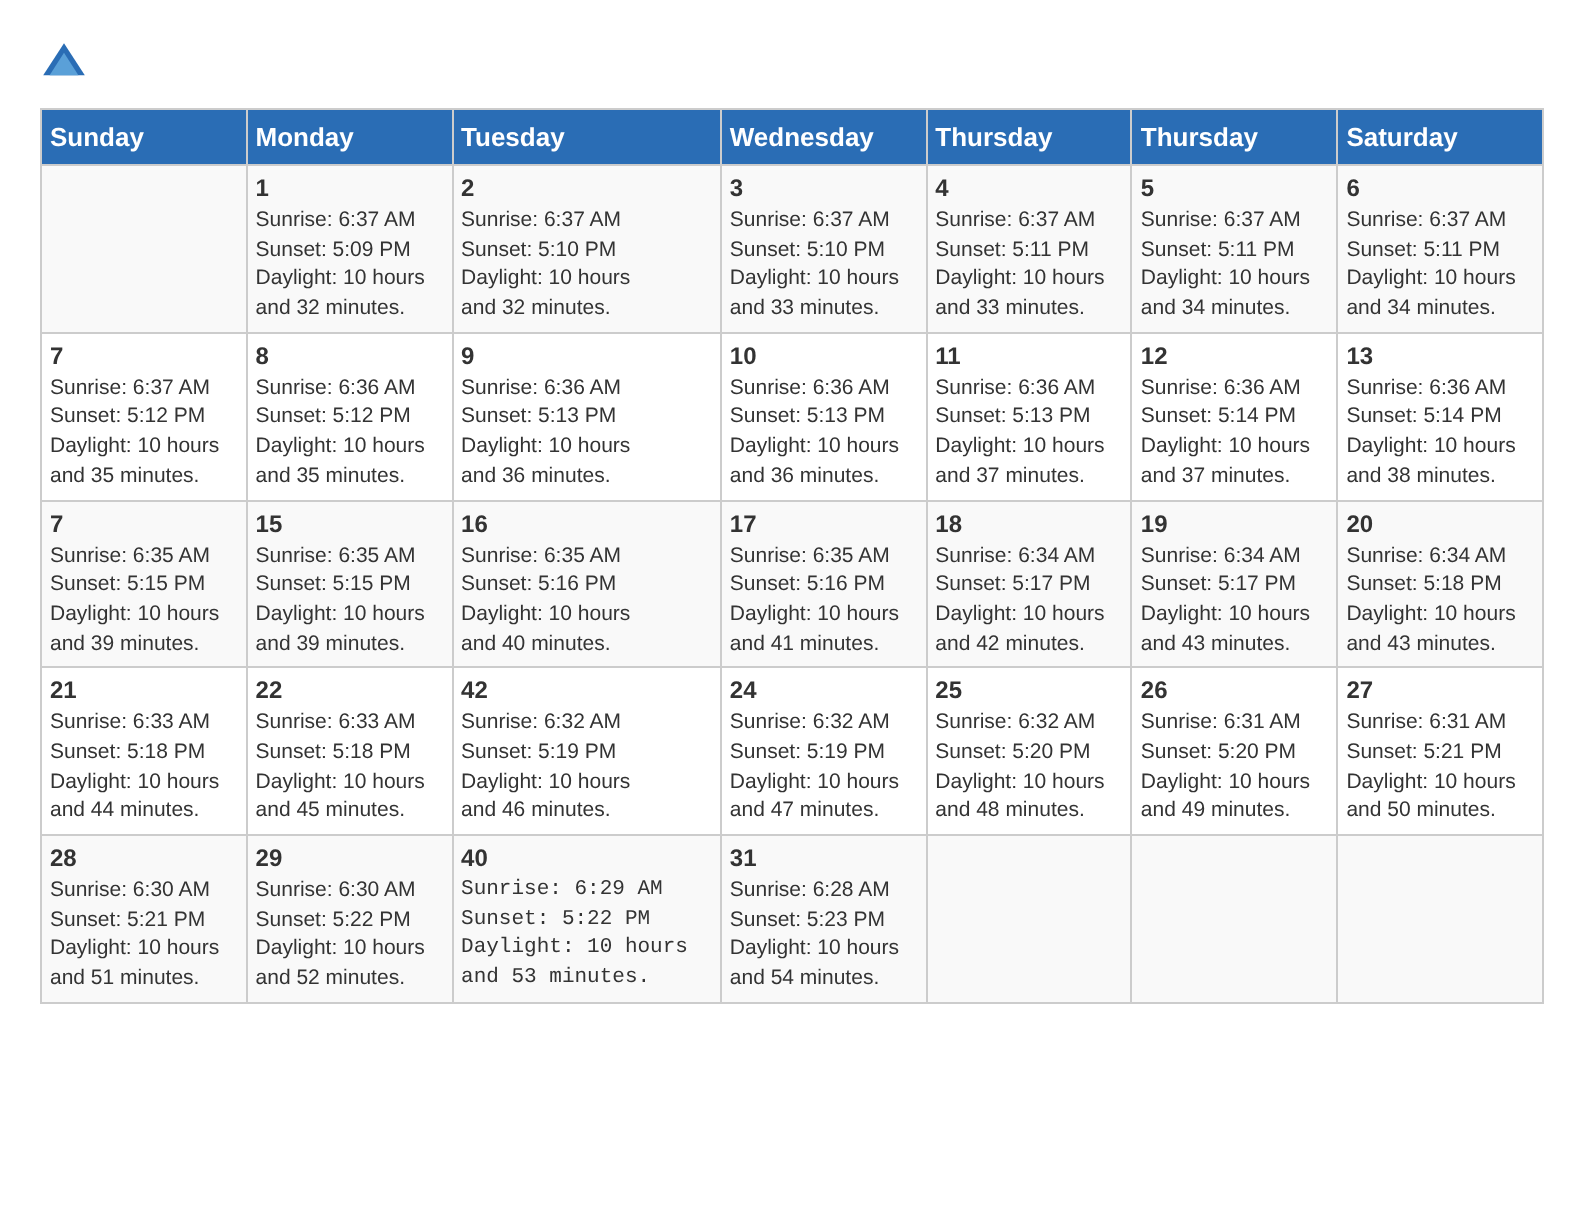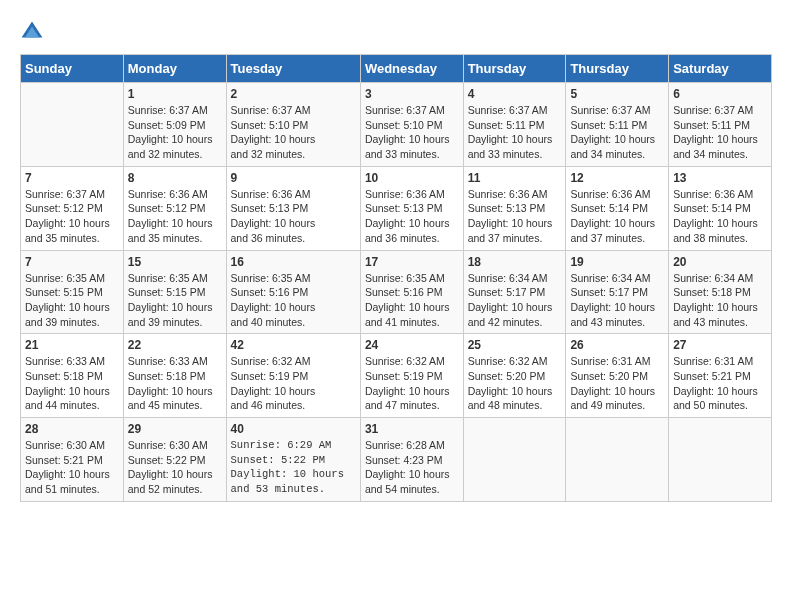--- a/index.html
+++ b/index.html
@@ -332,21 +332,21 @@
           <td>
             <span class="day-num">40</span>
             <div class="day-info" style="white-space: pre-line; font-family: Liberation Mono, monospace;">Sunrise: 6:29 AM
 Sunset: 5:22 PM
 Daylight: 10 hours
 and 53 minutes.</div>
           </td>
           <td>
             <span class="day-num">31</span>
             <div class="day-info" style="white-space: pre-line;">Sunrise: 6:28 AM
-Sunset: 4:23 PM
+Sunset: 5:23 PM
 Daylight: 10 hours
 and 54 minutes.</div>
           </td>
           <td></td>
           <td></td>
           <td></td>
         </tr>
       </tbody>
   </table>
 </div>

